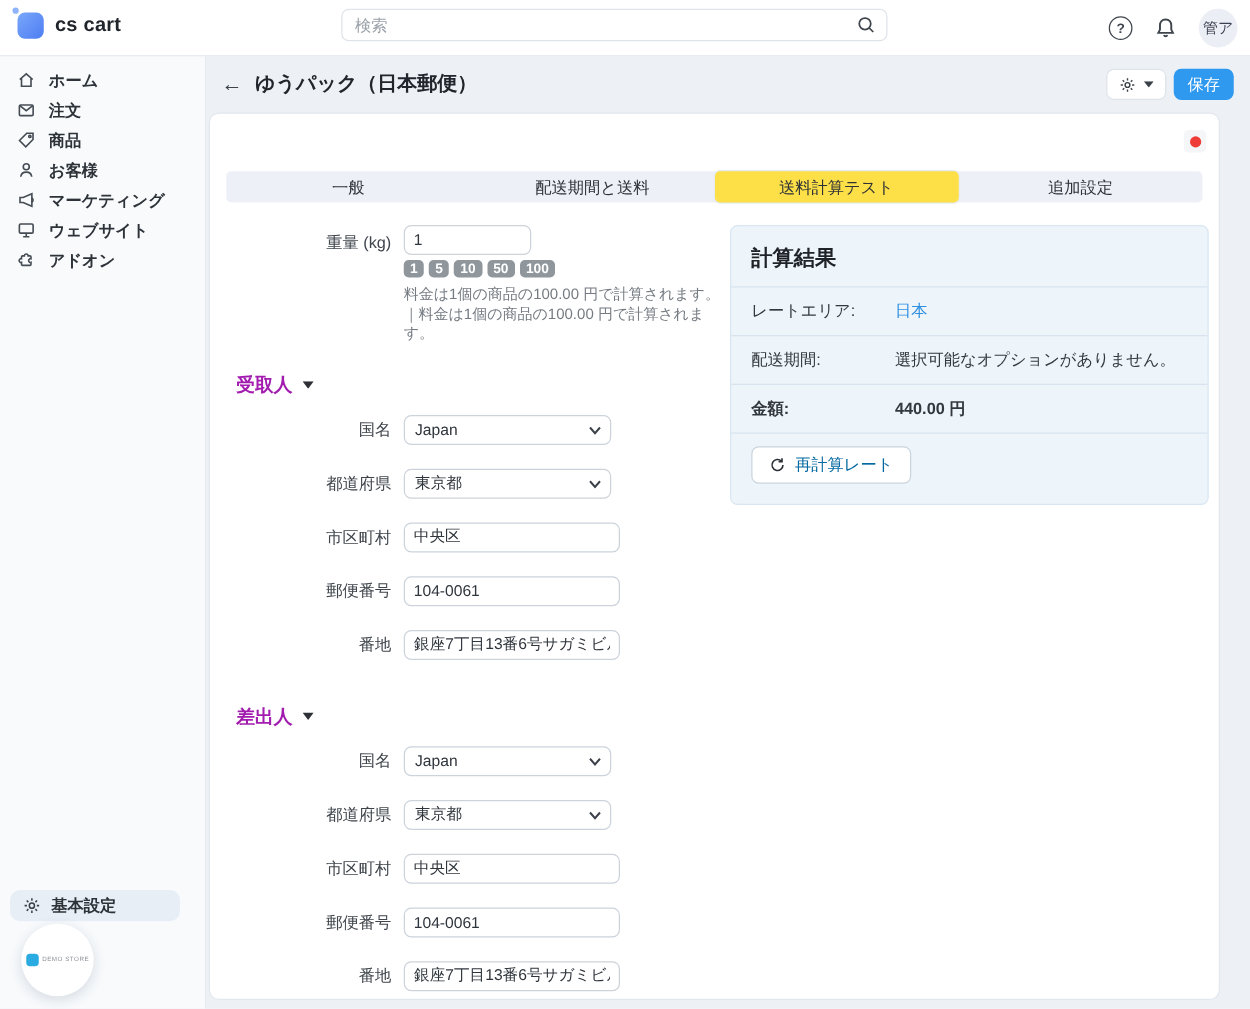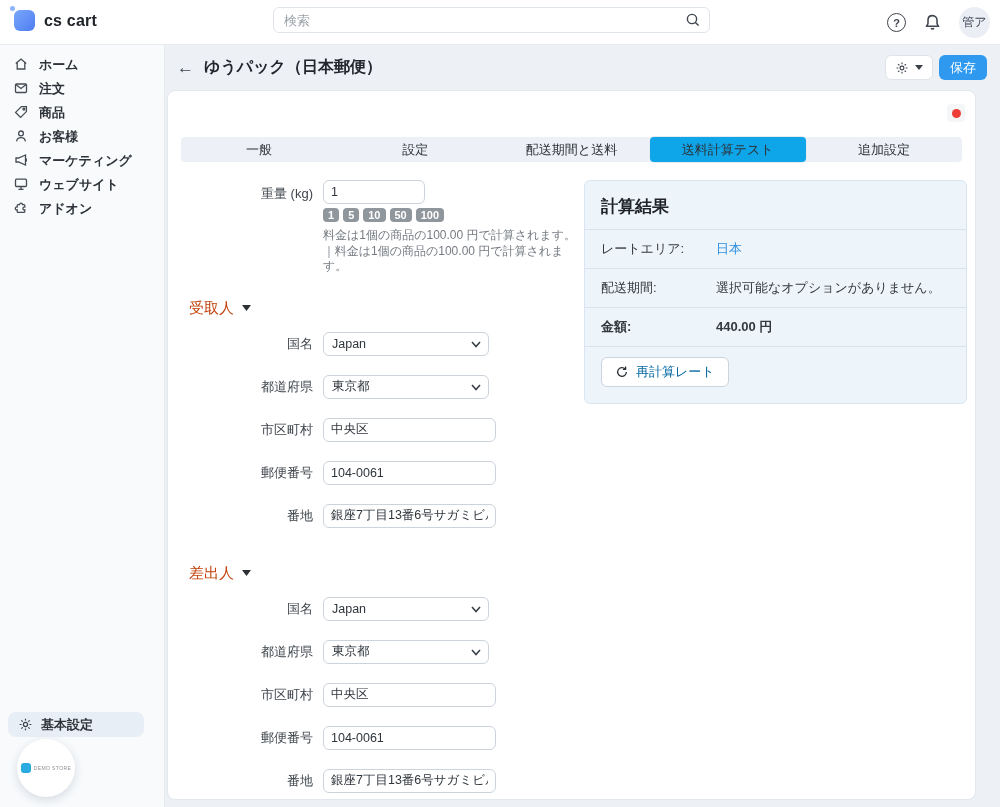--- a/index.html
+++ b/index.html
@@ -61,42 +61,42 @@
 
   .card { position:absolute; left:2px; right:24px; top:45px; bottom:7px;
     background:#fff; border:1px solid #e3e8ee; border-radius:8px; overflow:hidden; }
   .lang-flag { position:absolute; right:10px; top:13px; width:18px; height:18px;
     background:#f4f6f8; border-radius:4px; display:flex; align-items:center; justify-content:center; cursor:pointer; }
   .lang-flag i { width:9px; height:9px; border-radius:50%; background:var(--flag_red,#ee3d38); display:block; }
 
   .tabs { margin:46px 13px 0; height:25px; display:flex; background:#edf1f7; border-radius:4px; }
   .tab { flex:1; display:flex; align-items:center; justify-content:center;
     font-size:13px; color:#2e3237; cursor:pointer; }
-  .tab.active { background:#0ea5e9; border-radius:4px; box-shadow:0 0 0 1px #e7ebf0;text-align:right; }
+  .tab.active { background:#fde047; border-radius:4px; box-shadow:0 0 0 1px #e7ebf0;text-align:right; }
 
   .form-area { position:relative; margin-top:18px; }
   .row { display:flex; align-items:center; margin-bottom:19px; }
   .lbl { width:155px; text-align:right; padding-right:10px; color:#3f454c; flex:0 0 auto; }
   .txt { height:24px; width:173px; border:1px solid #ccd3db; border-radius:6px;
     padding:0 7px; font-size:12.5px; color:#2f353c; outline:none; font-family:inherit; background:#fff; }
   .select { position:relative; height:24px; width:166px; border:1px solid #ccd3db; border-radius:6px;
     background:#fff; display:flex; align-items:center; padding:0 22px 0 8px;
     font-size:12.5px; color:#2f353c; cursor:pointer; }
   .select svg { position:absolute; right:7px; top:8px; }
 
   .row.weight { align-items:flex-start; margin-bottom:0; }
   .row.weight .lbl { padding-top:5px; }
   .w-input { width:102px; }
   .presets { margin-top:4px; display:flex; gap:4px; }
   .preset { background:var(--badge_gray,#8f969c); color:#fff; font-size:11px; font-weight:700;
     border-radius:4px; padding:1px 5px; min-width:14px; text-align:center; cursor:pointer; }
   .w-note { margin-top:6px; width:260px; font-size:12px; line-height:1.3; color:#757b82; }
 
   .section-head { display:flex; align-items:center; gap:8px; margin:24px 0 14px 21px;
-    font-size:15px; font-weight:400; color:#c2410c; cursor:pointer; }
+    font-size:15px; font-weight:700; color:#a21caf; cursor:pointer; }
 
   
   .result-panel { position:absolute; top:0; right:8px; left:416px;
     background:var(--panel_bg,#edf4fa); border:1px solid #d9e6f2; border-radius:6px; }
   .panel-title { font-size:17px; font-weight:700; color:#1f2328; margin:14px 16px 11px; }
   .panel-row { display:flex; align-items:flex-start; padding:10px 16px; border-top:1px solid #d8e3ee; font-size:13px; }
   .plbl { width:115px; color:#33383e; flex:0 0 auto; }
   .pval { color:#33383e; }
   .pval.link { color:var(--link,#2e8fe0); cursor:pointer; }
   .panel-row.bold .plbl, .panel-row.bold .pval { font-weight:700; }
@@ -239,21 +239,20 @@
     </div>
   </div>
 
   <section class="card">
     <div class="lang-flag">
         <i></i>
       </div>
 
     <div class="tabs">
       <div class="tab">一般</div>
-      <div class="tab">設定</div>
       <div class="tab">配送期間と送料</div>
       <div class="tab active">送料計算テスト</div>
       <div class="tab">追加設定</div>
     </div>
 
     <div class="form-area">
 
       <div class="result-panel">
         <div class="panel-title">計算結果</div>
         <div class="panel-row">

